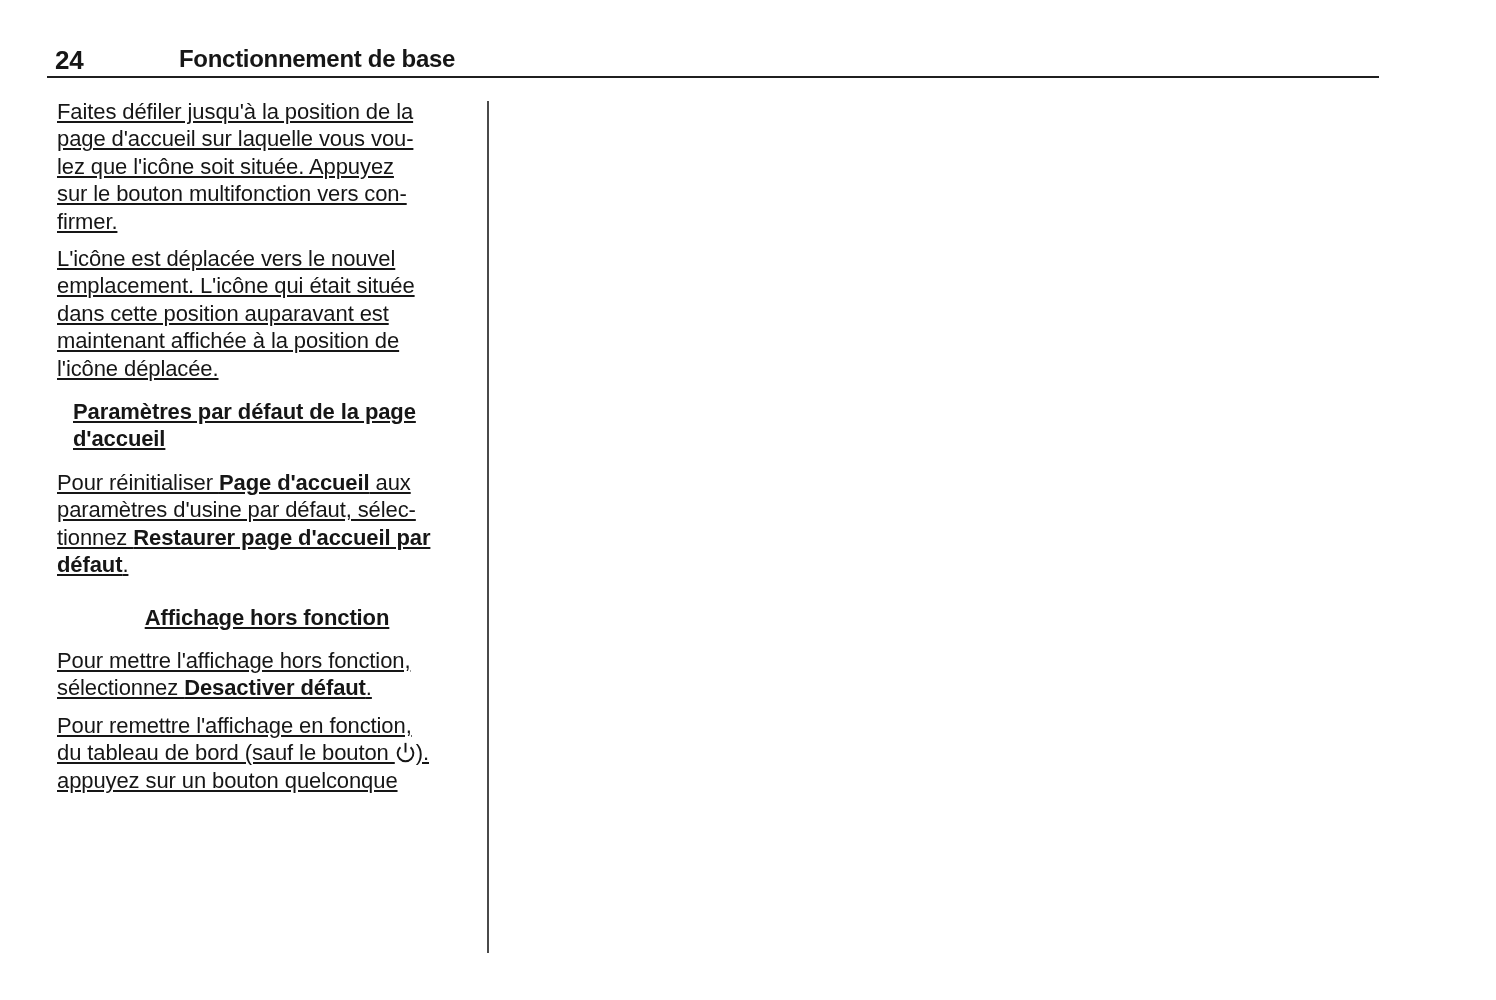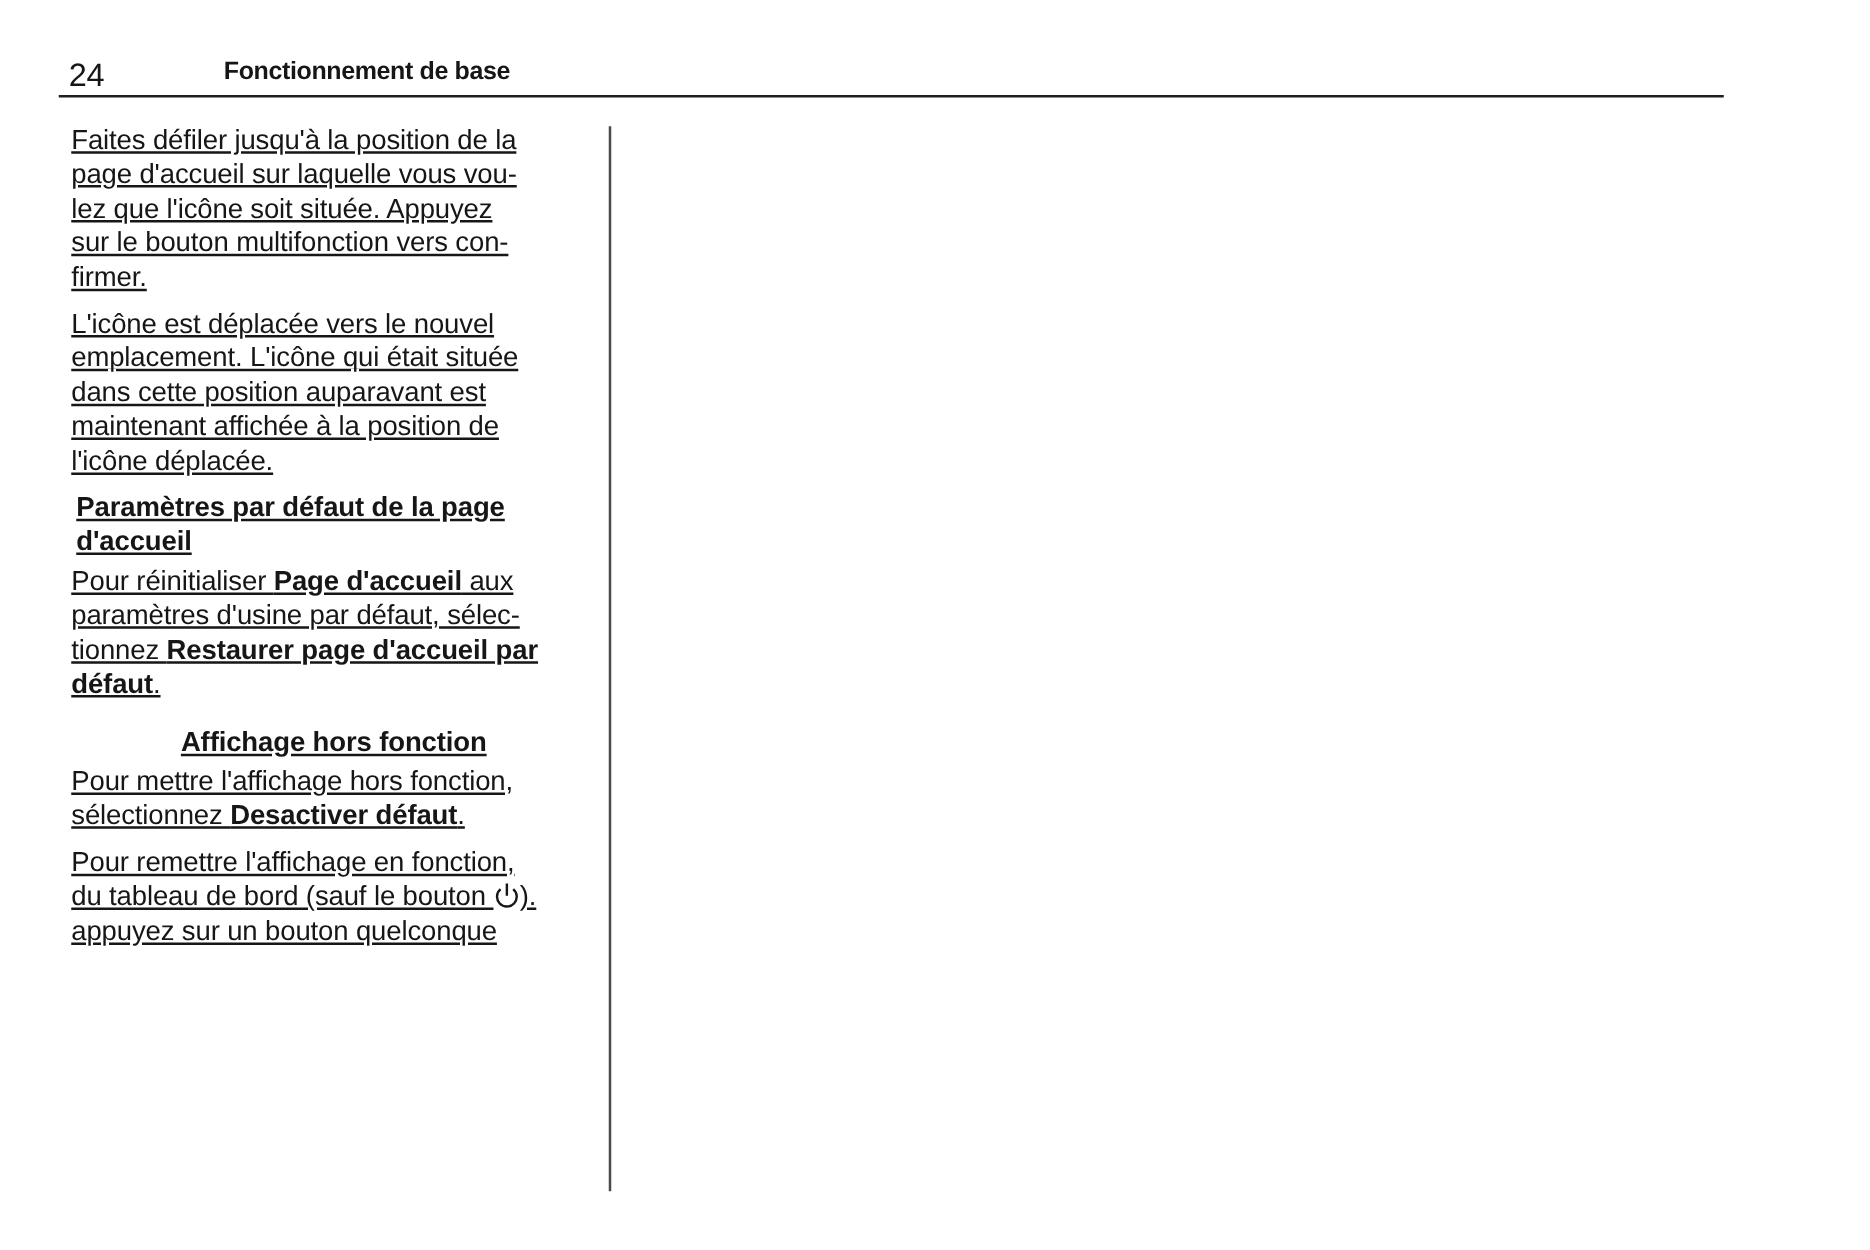--- a/index.html
+++ b/index.html
@@ -14,29 +14,29 @@
     background: #ffffff;
     overflow: hidden;
     font-family: "Liberation Sans", sans-serif;
     color: #161616;
   }
   .page-number {
     position: absolute;
     left: 55px;
     top: 47px;
     font-size: 26px;
-    font-weight: normal;
+    font-weight: bold;
     line-height: 1;
     letter-spacing: -0.3px;
   }
   .chapter-title {
     position: absolute;
     left: 179px;
     top: 47px;
-    font-size: 20px;
+    font-size: 24px;
     font-weight: bold;
     line-height: 1;
     letter-spacing: -0.3px;
   }
   .header-rule {
     position: absolute;
     left: 47px;
     top: 76px;
     width: 1332px;
     height: 2px;
@@ -57,21 +57,21 @@
     width: 420px;
     font-size: 22px;
     line-height: 27.4px;
     letter-spacing: -0.1px;
     text-decoration: underline;
   }
   .para {
     margin: 0 0 10px 0;
   }
   .section-heading {
-    margin: 4px;
+    margin: 16px;
     font-size: 22px;
     font-weight: bold;
     line-height: 27.4px;
   }
   .section-heading.spaced {
     padding-top: 9px;
     text-align: center;
   }
   .ln {
     display: block;

